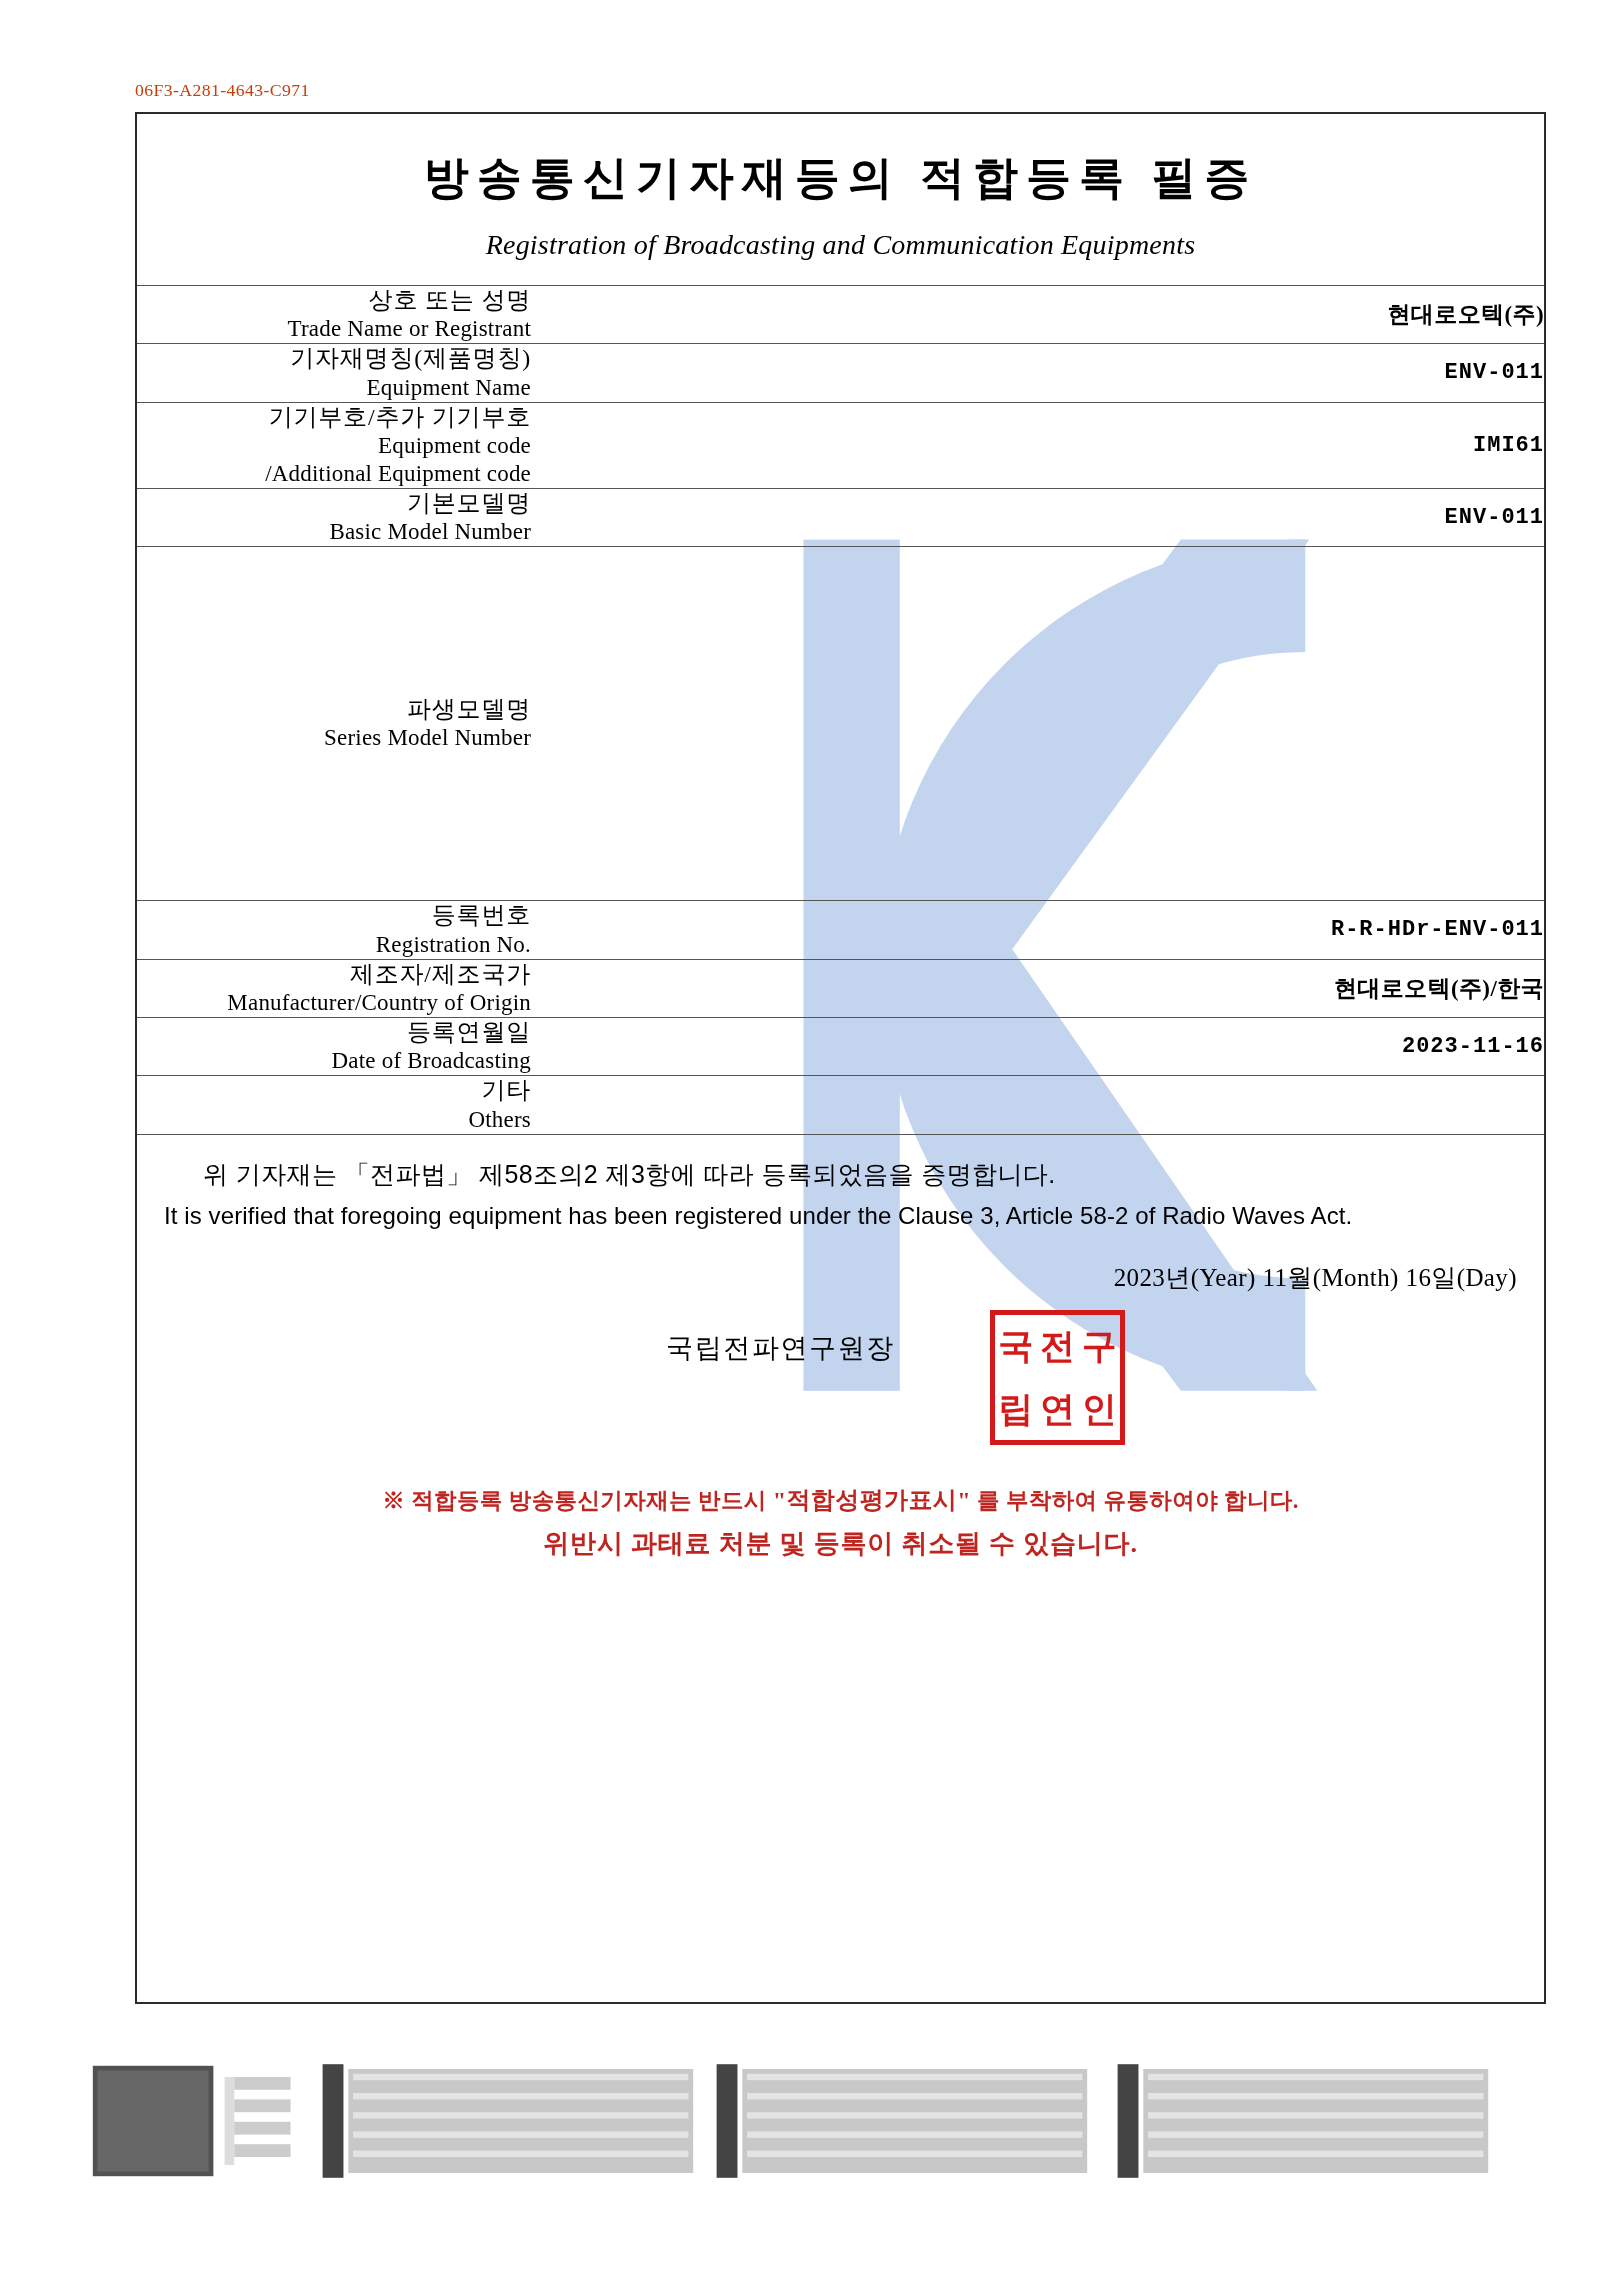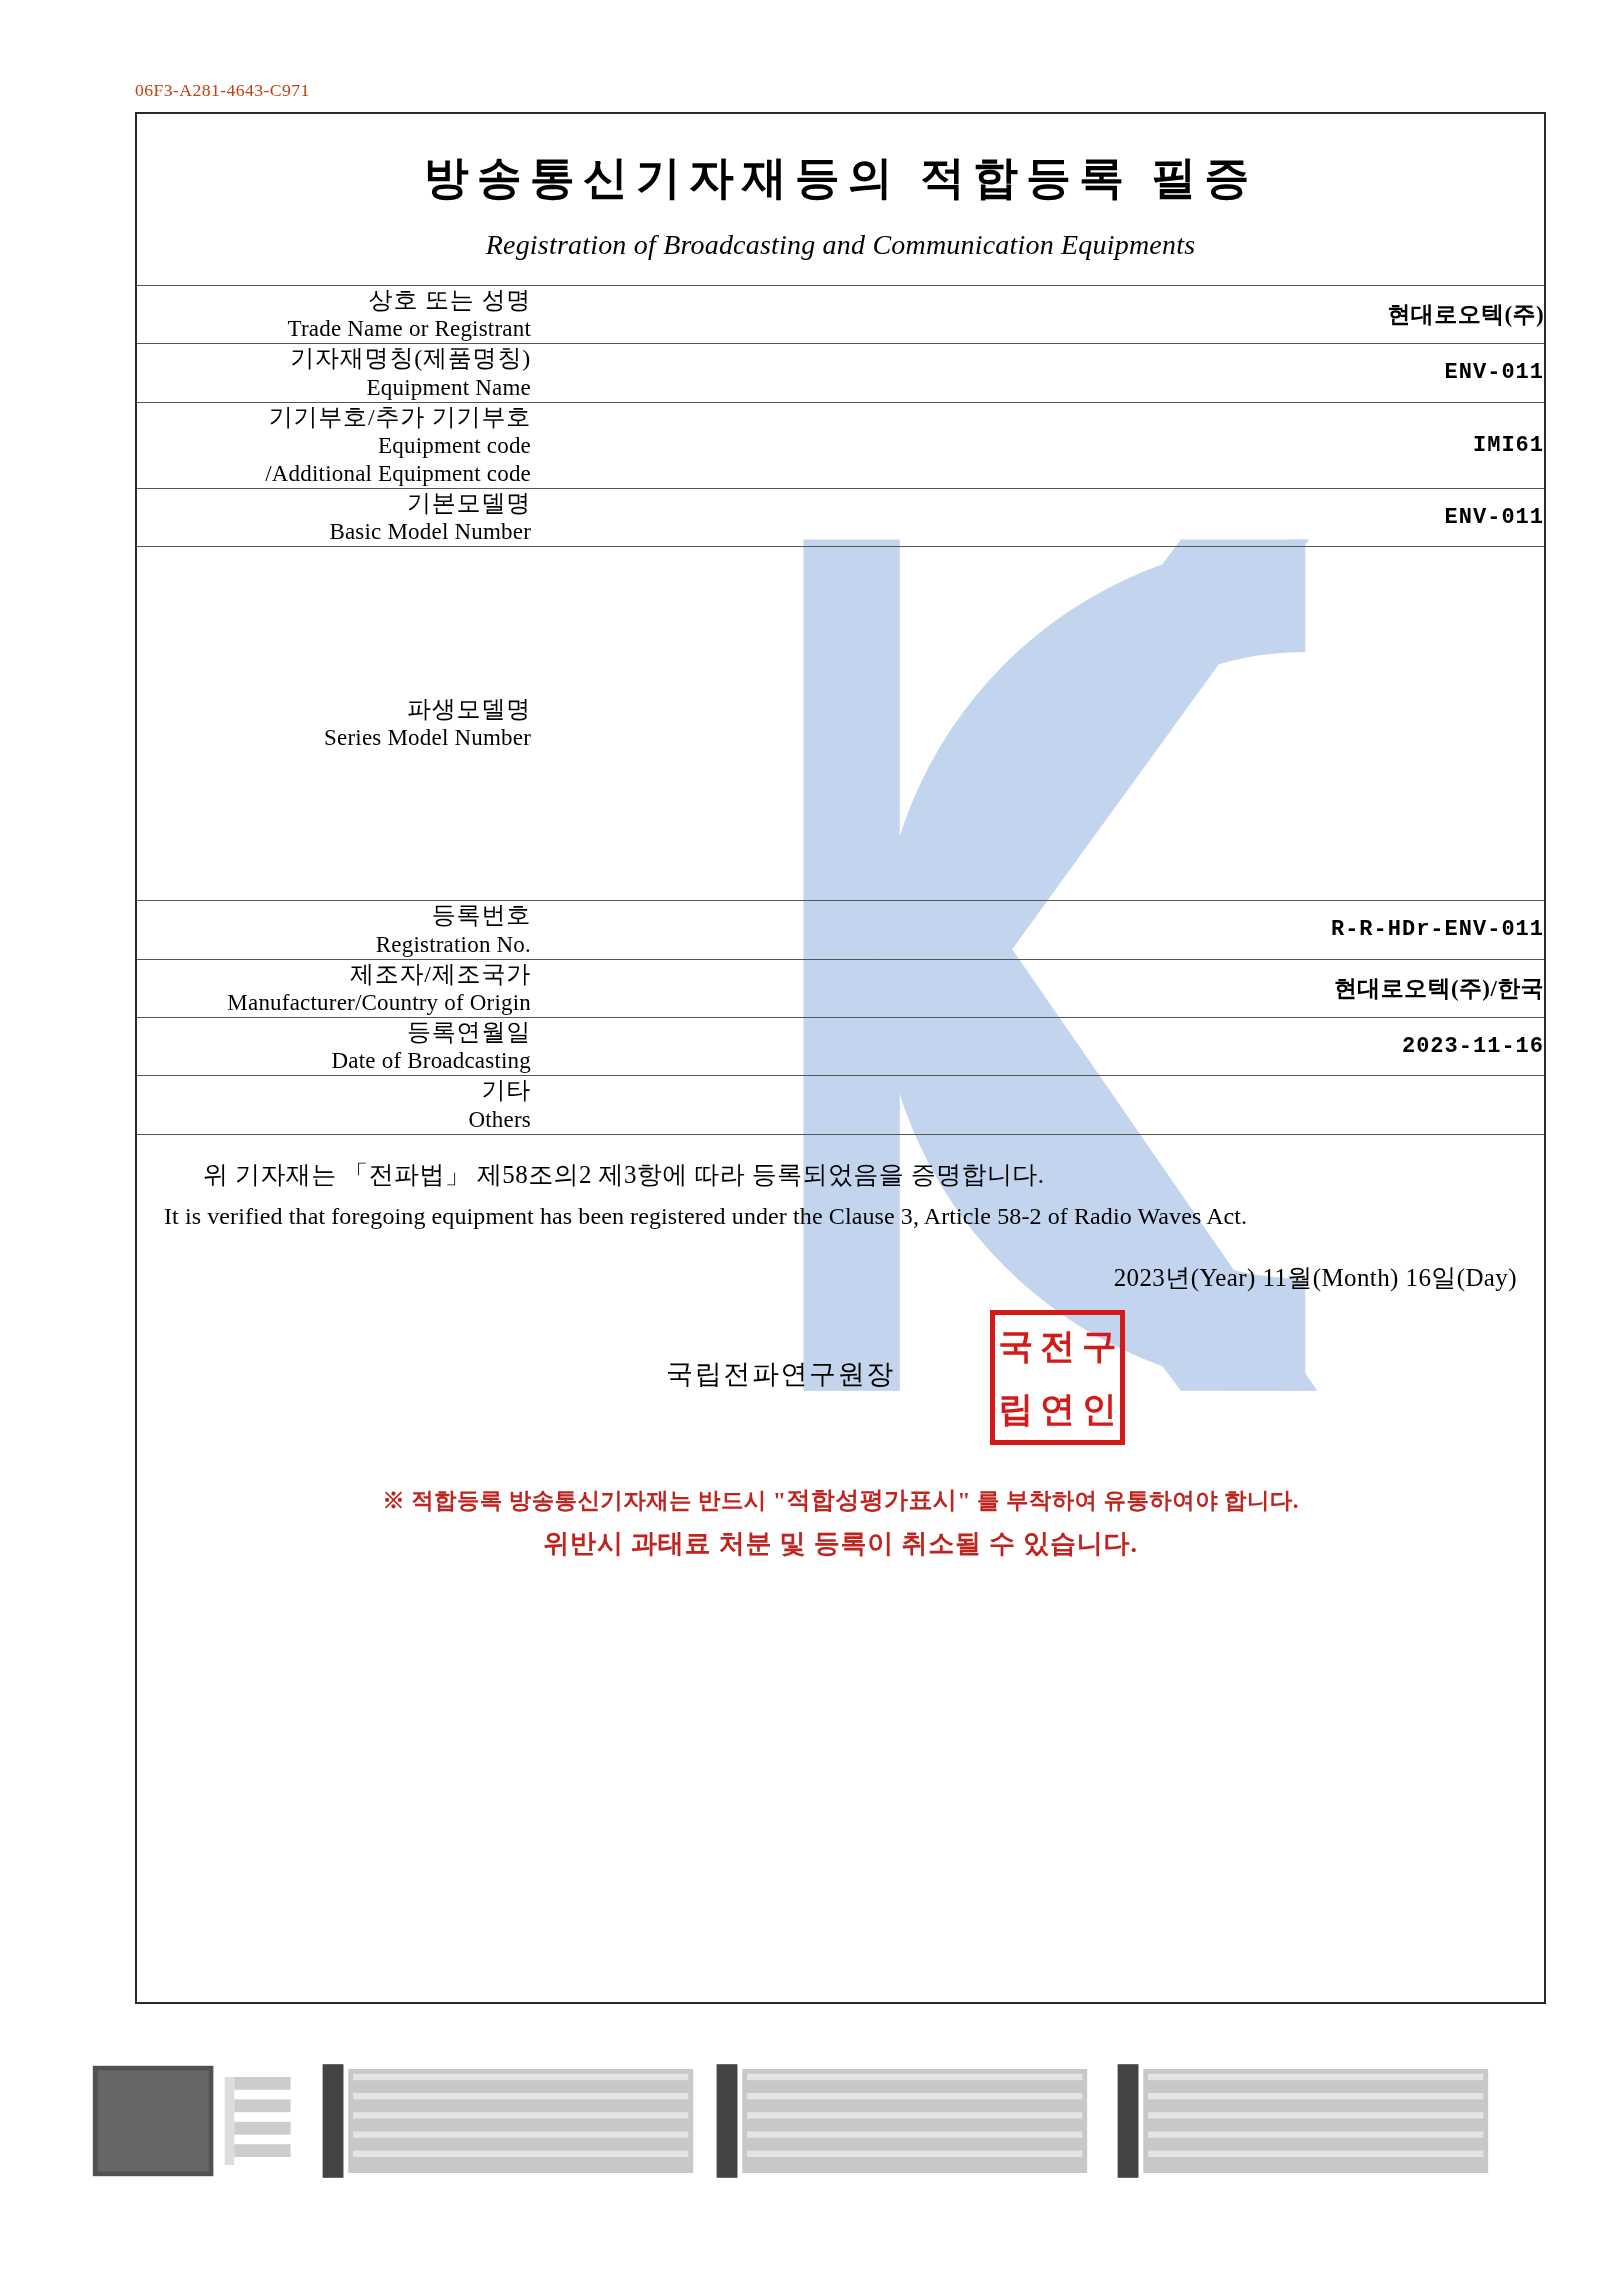--- a/index.html
+++ b/index.html
@@ -124,21 +124,21 @@
     font-weight: bold;
     letter-spacing: 0.4px;
   }
 
   tr.tall-row td { height: 353px; vertical-align: middle; }
   tr.tall-row td.label-cell { vertical-align: middle; }
 
   
   .statement {
     padding: 21px 27px 0 27px;
-    font-family: Liberation Serif, serif;
+    font-family: Liberation Sans, sans-serif;
   }
   .stmt-ko {
     font-size: 25px;
     text-indent: 39px;
     letter-spacing: 0.4px;
     line-height: 1.5;
   }
   .stmt-en {
     font-size: 24px;
     line-height: 1.52;
@@ -156,21 +156,21 @@
 
   .signer-row {
     position: relative;
     height: 137px;
     margin-top: 8px;
   }
   .signer-name {
     position: absolute;
     left: 0;
     right: 0;
-    top: 54px;
+    top: 28px;
     text-align: center;
     font-size: 27px;
     letter-spacing: 1.6px;
     padding-right: 120px;
     box-sizing: border-box;
   }
 
   
   .seal {
     position: absolute;

